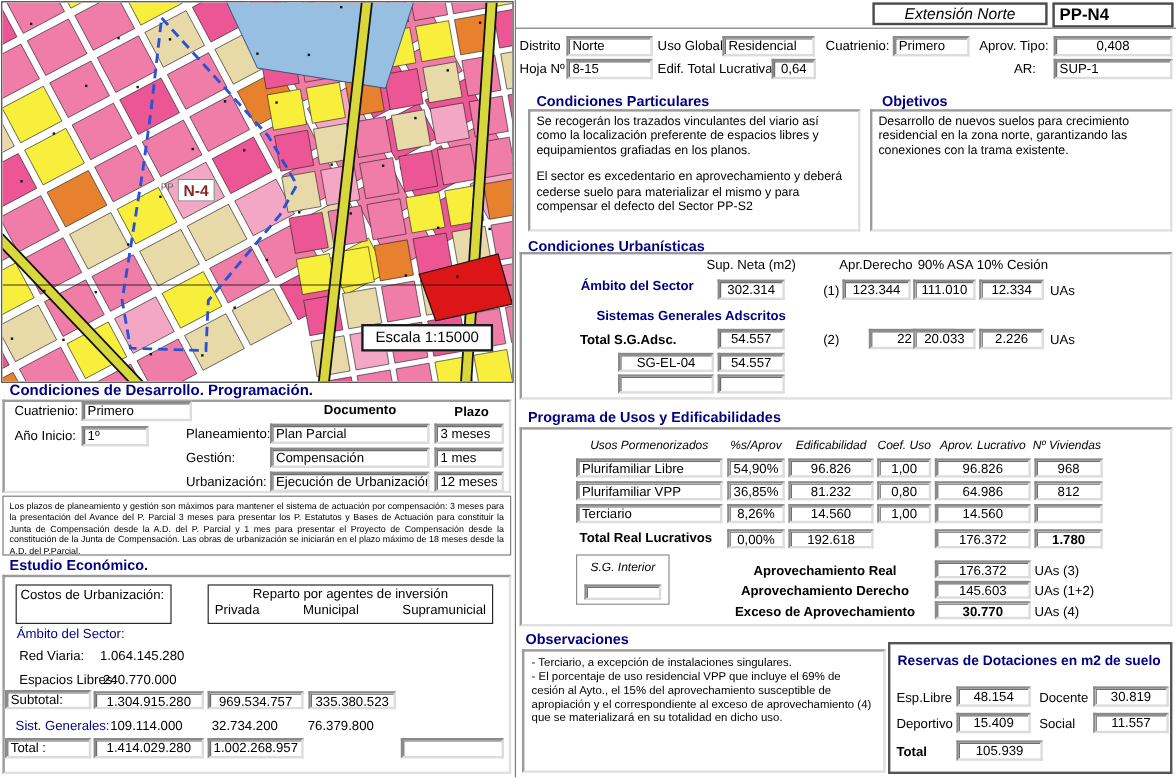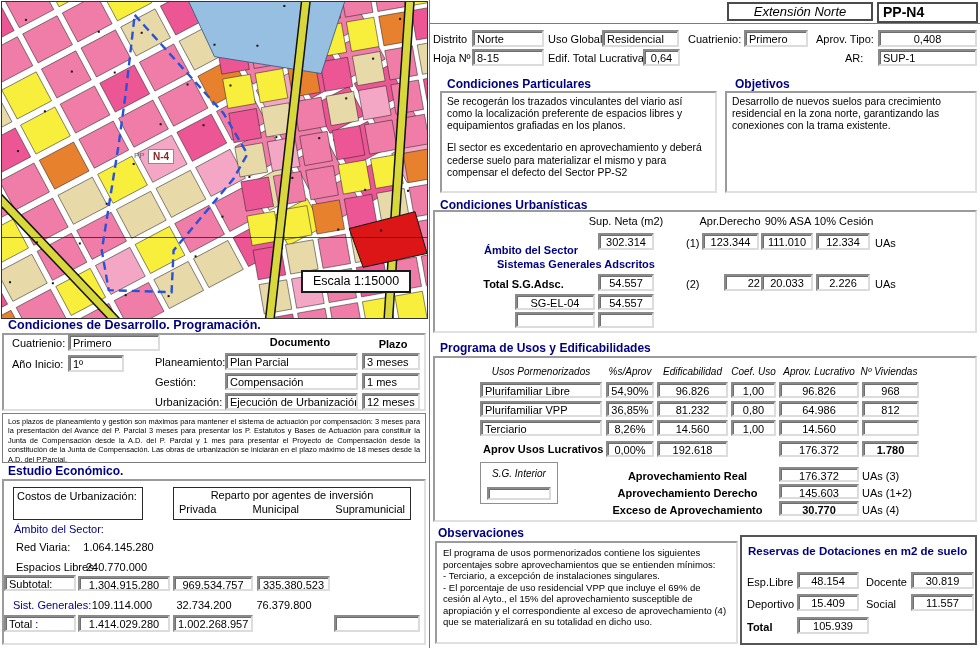--- a/index.html
+++ b/index.html
@@ -263,21 +263,21 @@
         <rect x="7" y="281" width="2" height="2" fill="#111"></rect>
         <rect x="96" y="29" width="2" height="2" fill="#111"></rect>
         <rect x="185" y="82" width="2" height="2" fill="#111"></rect>
         <rect x="274" y="135" width="2" height="2" fill="#111"></rect>
         <rect x="363" y="188" width="2" height="2" fill="#111"></rect>
         <rect x="34" y="241" width="2" height="2" fill="#111"></rect>
         <rect x="123" y="294" width="2" height="2" fill="#111"></rect>
         <rect x="212" y="42" width="2" height="2" fill="#111"></rect>
       </svg>
     <span class="ps" style="left:132px;top:149px;font-size:8px;color:#666;">PP</span>
-    <div class="ps mapchip" style="left:146px;top:147px;padding:1px 4px;border:1px solid #8a8a8a;font-size:10px;font-weight:bold;color:#8b2424;">N-4</div>
+    <div class="ps mapchip" style="left:146px;top:147px;padding:1px 4px;border:1px solid #8a8a8a;font-size:13px;font-weight:bold;color:#8b2424;">N-4</div>
     <div class="ps mapchip ctr" style="left:299px;top:268px;width:110px;height:23px;border:2px solid #1a1a1a;font-size:12.5px;line-height:19px;">Escala 1:15000</div>
   </div>
 
   <div class="ps line" style="left:429px;top:0;width:1px;height:648px;"></div>
   <div class="ps line" style="left:430px;top:23px;width:550px;height:1px;"></div>
 
   <div class="ps titlebox it num" style="left:727px;top:2px;width:146px;height:19px;font-size:13px;line-height:15px;padding:0 5px;">Extensión Norte</div>
   <div class="ps titlebox b" style="left:877px;top:2px;width:101px;height:21px;font-size:14px;line-height:17px;padding:0 4px;">PP-N4</div>
 
   <span class="ps lb" style="left:433px;top:33px;">Distrito</span>
@@ -308,21 +308,21 @@
   </div>
 
   <div class="ps t" style="left:440px;top:198px;">Condiciones Urbanísticas</div>
   <div class="ps grp" style="left:433px;top:210px;width:544px;height:123px;"></div>
 
   <span class="ps lb ctr" style="left:586px;top:215px;width:80px;">Sup. Neta (m2)</span>
   <span class="ps lb ctr" style="left:698px;top:215px;width:64px;">Apr.Derecho</span>
   <span class="ps lb ctr" style="left:763px;top:215px;width:50px;">90% ASA</span>
   <span class="ps lb ctr" style="left:814px;top:215px;width:58px;">10% Cesión</span>
 
-  <span class="ps lb b nv num" style="left:470px;top:244px;width:122px;">Ámbito del Sector</span>
+  <span class="ps lb b nv num" style="left:470px;top:233px;width:122px;">Ámbito del Sector</span>
   <div class="ps fld num" style="left:598px;top:233px;width:56px;">302.314</div>
   <span class="ps lb" style="left:686px;top:237px;">(1)</span>
   <div class="ps fld num" style="left:702px;top:233px;width:57px;">123.344</div>
   <div class="ps fld num" style="left:761px;top:233px;width:52px;">111.010</div>
   <div class="ps fld num" style="left:816px;top:233px;width:54px;">12.334</div>
   <span class="ps lb" style="left:875px;top:237px;">UAs</span>
 
   <span class="ps lb b nv" style="left:497px;top:258px;">Sistemas Generales Adscritos</span>
 
   <span class="ps lb b num" style="left:470px;top:278px;width:107px;">Total S.G.Adsc.</span>
@@ -362,21 +362,21 @@
   <div class="ps fld num" style="left:779px;top:401px;width:80px;height:16px;">64.986</div>
   <div class="ps fld num" style="left:862px;top:401px;width:57px;height:16px;">812</div>
 
   <div class="ps fld" style="left:480px;top:420px;width:122px;height:16px;">Terciario</div>
   <div class="ps fld num" style="left:606px;top:420px;width:48px;height:16px;">8,26%</div>
   <div class="ps fld num" style="left:657px;top:420px;width:71px;height:16px;">14.560</div>
   <div class="ps fld num" style="left:731px;top:420px;width:45px;height:16px;">1,00</div>
   <div class="ps fld num" style="left:779px;top:420px;width:80px;height:16px;">14.560</div>
   <div class="ps fld num" style="left:862px;top:420px;width:57px;height:16px;"></div>
 
-  <span class="ps lb b" style="left:483px;top:443px;">Aprov Usos Lucrativos</span>
+  <span class="ps lb b" style="left:483px;top:443px;">Total Real Lucrativos</span>
   <div class="ps fld num" style="left:606px;top:441px;width:48px;height:16px;">0,00%</div>
   <div class="ps fld num" style="left:657px;top:441px;width:71px;height:16px;">192.618</div>
   <div class="ps fld num" style="left:779px;top:441px;width:80px;height:16px;">176.372</div>
   <div class="ps fld num b" style="left:862px;top:441px;width:57px;height:16px;">1.780</div>
 
   <div class="ps" style="left:480px;top:462px;width:78px;height:42px;border:1px solid #8f8f8f;">
     <div class="ctr it sm" style="margin-top:5px;">S.G. Interior</div>
     <div class="fld" style="position:absolute;left:6px;top:24px;width:64px;height:13px;"></div>
   </div>
 
@@ -387,21 +387,20 @@
   <span class="ps lb b num" style="left:600px;top:487px;width:175px;">Aprovechamiento  Derecho</span>
   <div class="ps fld num" style="left:779px;top:484px;width:80px;height:15px;">145.603</div>
   <span class="ps lb" style="left:862px;top:487px;">UAs  (1+2)</span>
 
   <span class="ps lb b num" style="left:600px;top:504px;width:175px;">Exceso de Aprovechamiento</span>
   <div class="ps fld num b" style="left:779px;top:501px;width:80px;height:15px;">30.770</div>
   <span class="ps lb" style="left:862px;top:504px;">UAs  (4)</span>
 
   <div class="ps t" style="left:438px;top:526px;">Observaciones</div>
   <div class="ps grp" style="left:435px;top:541px;width:303px;height:103px;padding:4px 6px;font-size:9.5px;line-height:1.22;">
-    <div>El programa de usos pormenorizados contiene los siguientes porcentajes sobre aprovechamientos que se entienden mínimos:</div>
     <div>- Terciario, a excepción de instalaciones singulares.</div>
     <div>- El porcentaje de uso residencial VPP que incluye el 69% de cesión al Ayto., el 15% del aprovechamiento susceptible de apropiación y el correspondiente al exceso de aprovechamiento (4) que se materializará en su totalidad en dicho uso.</div>
   </div>
 
   <div class="ps" style="left:740px;top:535px;width:237px;height:110px;border:2px solid #555;background:#fff;"></div>
   <div class="ps t" style="left:748px;top:545px;font-size:11.5px;">Reservas de Dotaciones en m2 de suelo</div>
   <span class="ps lb" style="left:747px;top:576px;">Esp.Libre</span>
   <div class="ps fld num" style="left:797px;top:572px;width:62px;">48.154</div>
   <span class="ps lb" style="left:866px;top:576px;">Docente</span>
   <div class="ps fld num" style="left:911px;top:572px;width:63px;">30.819</div>

